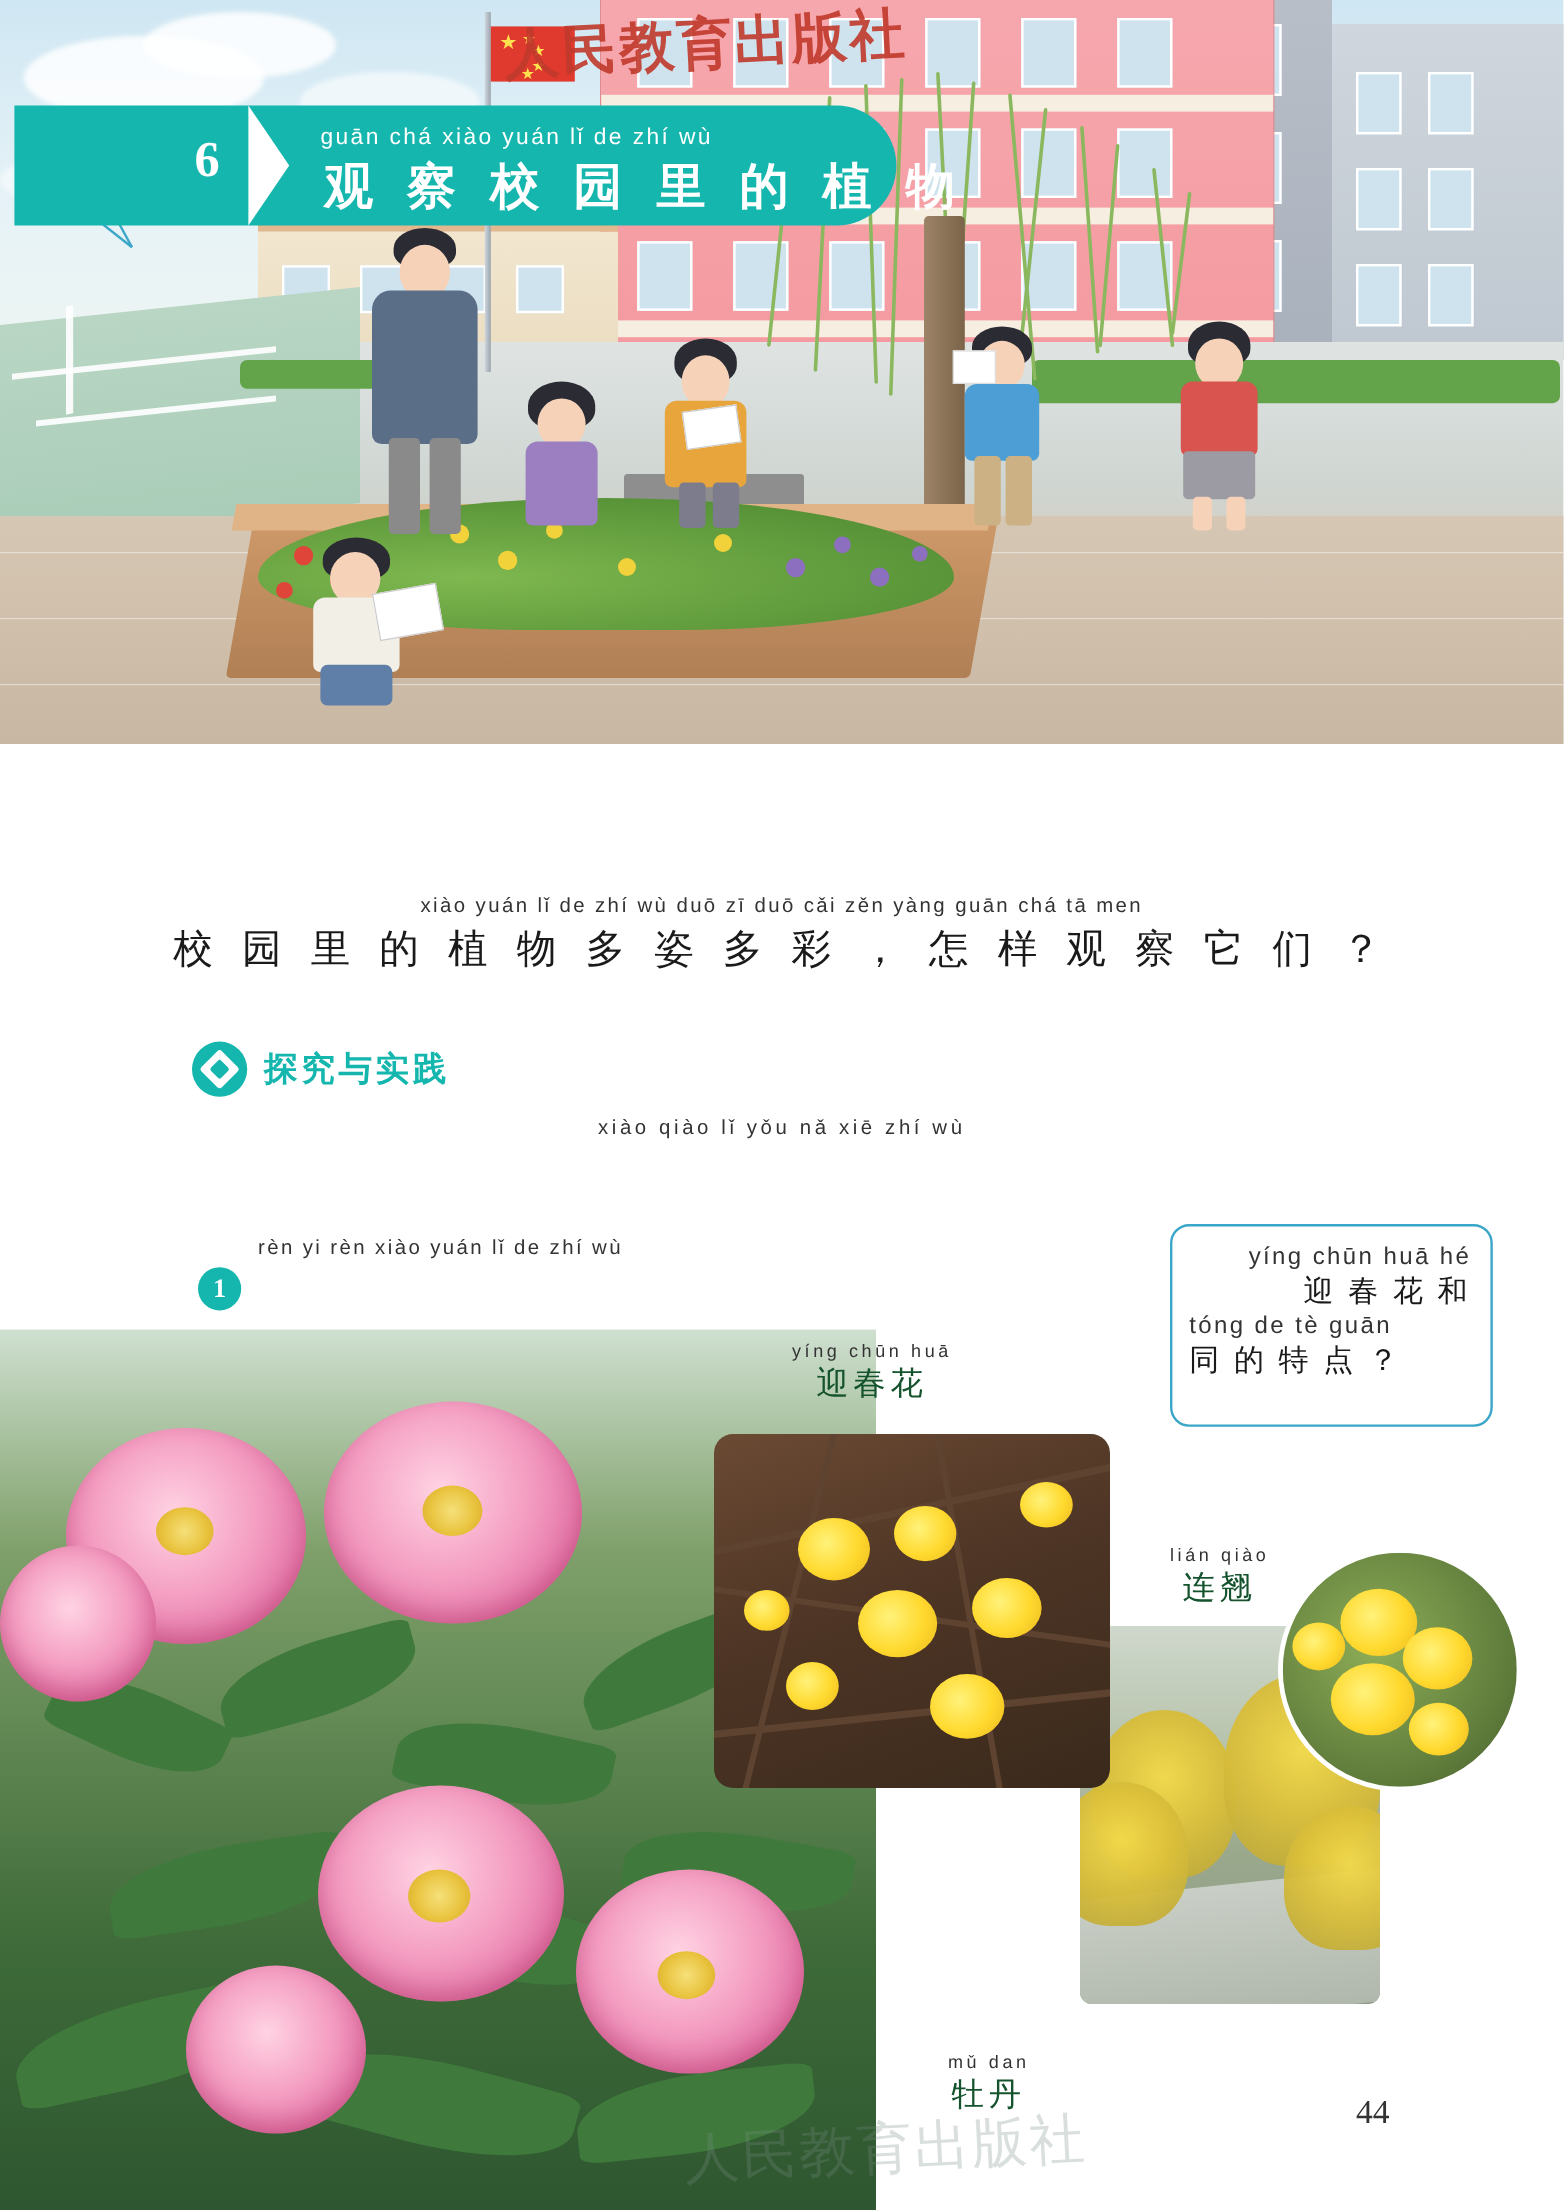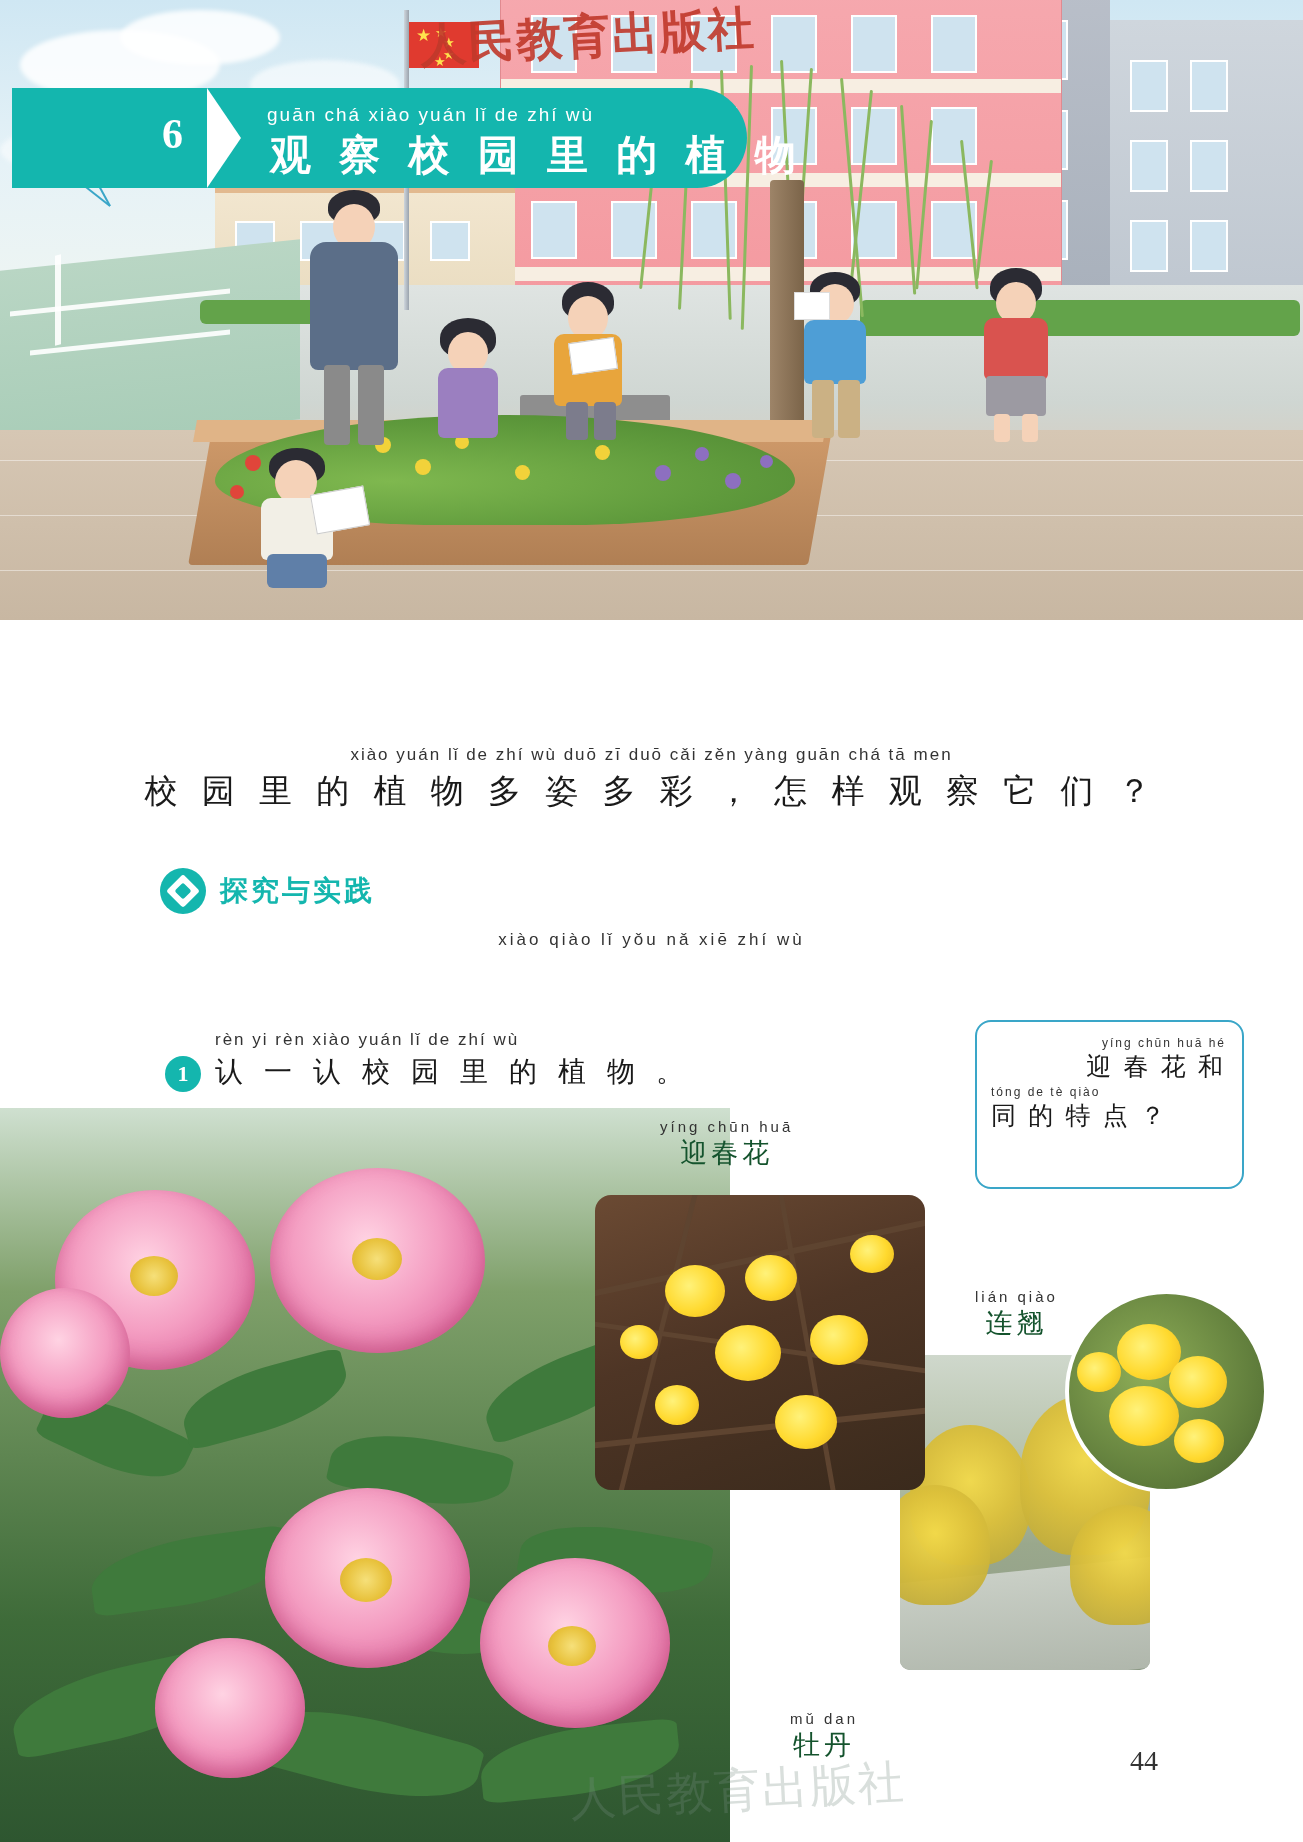--- a/index.html
+++ b/index.html
@@ -260,21 +260,21 @@
     position: absolute; left: 975px; top: 1020px;
     width: 265px; height: 165px;
     border: 2px solid #3aa6c8; border-radius: 16px;
     background: #ffffff;
     z-index: 20;
   }
   .bubble-inner {
     padding: 14px 16px 0 14px;
   }
   .bl { margin-bottom: 2px; }
-  .bl .py { font-size: 12px; color: #333; letter-spacing: 2px; white-space: nowrap;}
+  .bl .py { font-size: 20px; color: #333; letter-spacing: 2px; white-space: nowrap;}
   .bl .hz { font-size: 25px; color: #1a1a1a; letter-spacing: 3px; font-family: "Liberation Serif", serif; white-space: nowrap;}
   .bl.r { text-align: right; }
   .bubble-tail {
     position: absolute; left: 52px; top: 160px; width: 62px; height: 48px;
     z-index: 20;
   }
 
   
   .photo-peony {
     position: absolute; left: 0; top: 1108px; width: 730px; height: 734px;
@@ -549,32 +549,31 @@
 </div>
 
 <div class="subhead">
   <div class="py">xiào qiào  lǐ  yǒu  nǎ  xiē  zhí  wù</div>
 </div>
 
 <div class="item1">
   <div class="item-num">1</div>
   <div class="item-text">
     <div class="py">rèn  yi  rèn xiào yuán  lǐ   de  zhí  wù</div>
-    <div class="hz">认 一 认 校 园 里 的 植 物 。</div>
   </div>
 </div>
 
 <div class="bubble">
   <div class="bubble-inner">
     <div class="bl r">
       <div class="py">yíng chūn huā  hé</div>
       <div class="hz">迎 春 花 和</div>
     </div>
     <div class="bl">
-      <div class="py">tóng  de  tè  qiào</div>
+      <div class="py">tóng  de  tè  guān</div>
       <div class="hz">同 的 特 点 ？</div>
     </div>
   </div>
 </div>
 <svg class="bubble-tail" viewBox="0 0 62 48">
   <polyline points="2,2 58,46" fill="none" stroke="#3aa6c8" stroke-width="2"></polyline>
   <polyline points="34,2 58,46" fill="none" stroke="#3aa6c8" stroke-width="2"></polyline>
 </svg>
 
 <div class="photo-peony">

